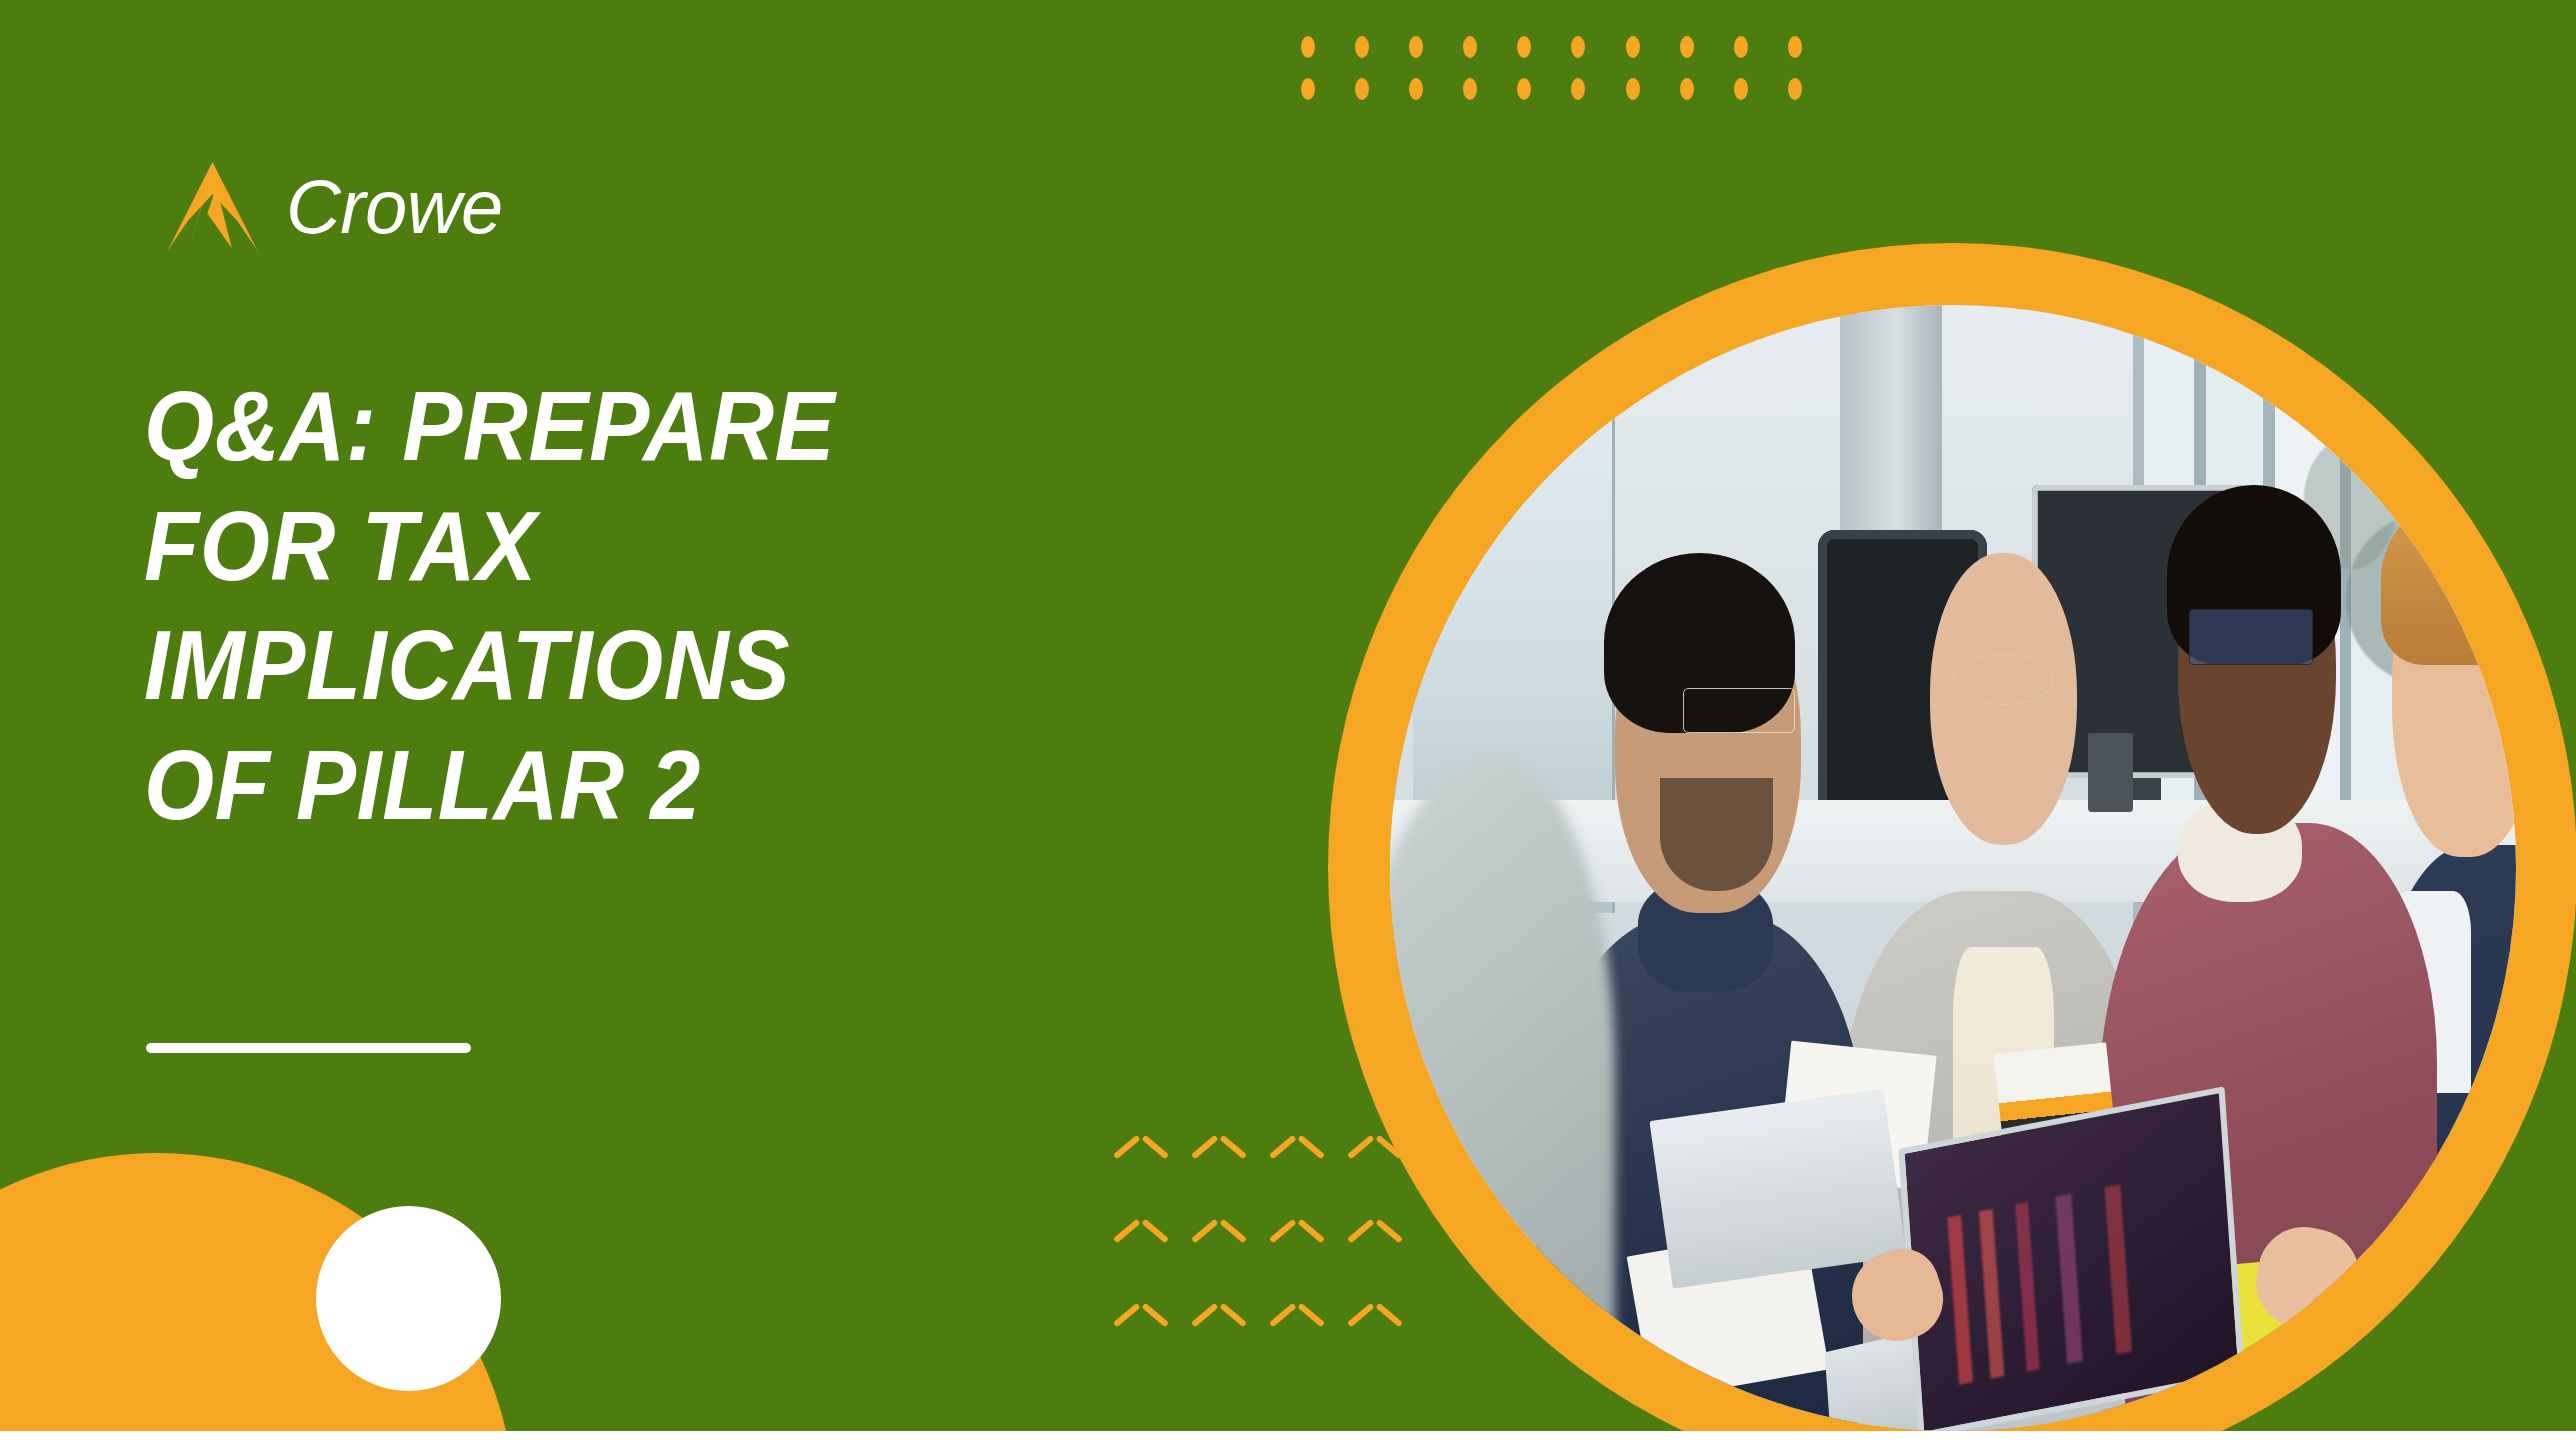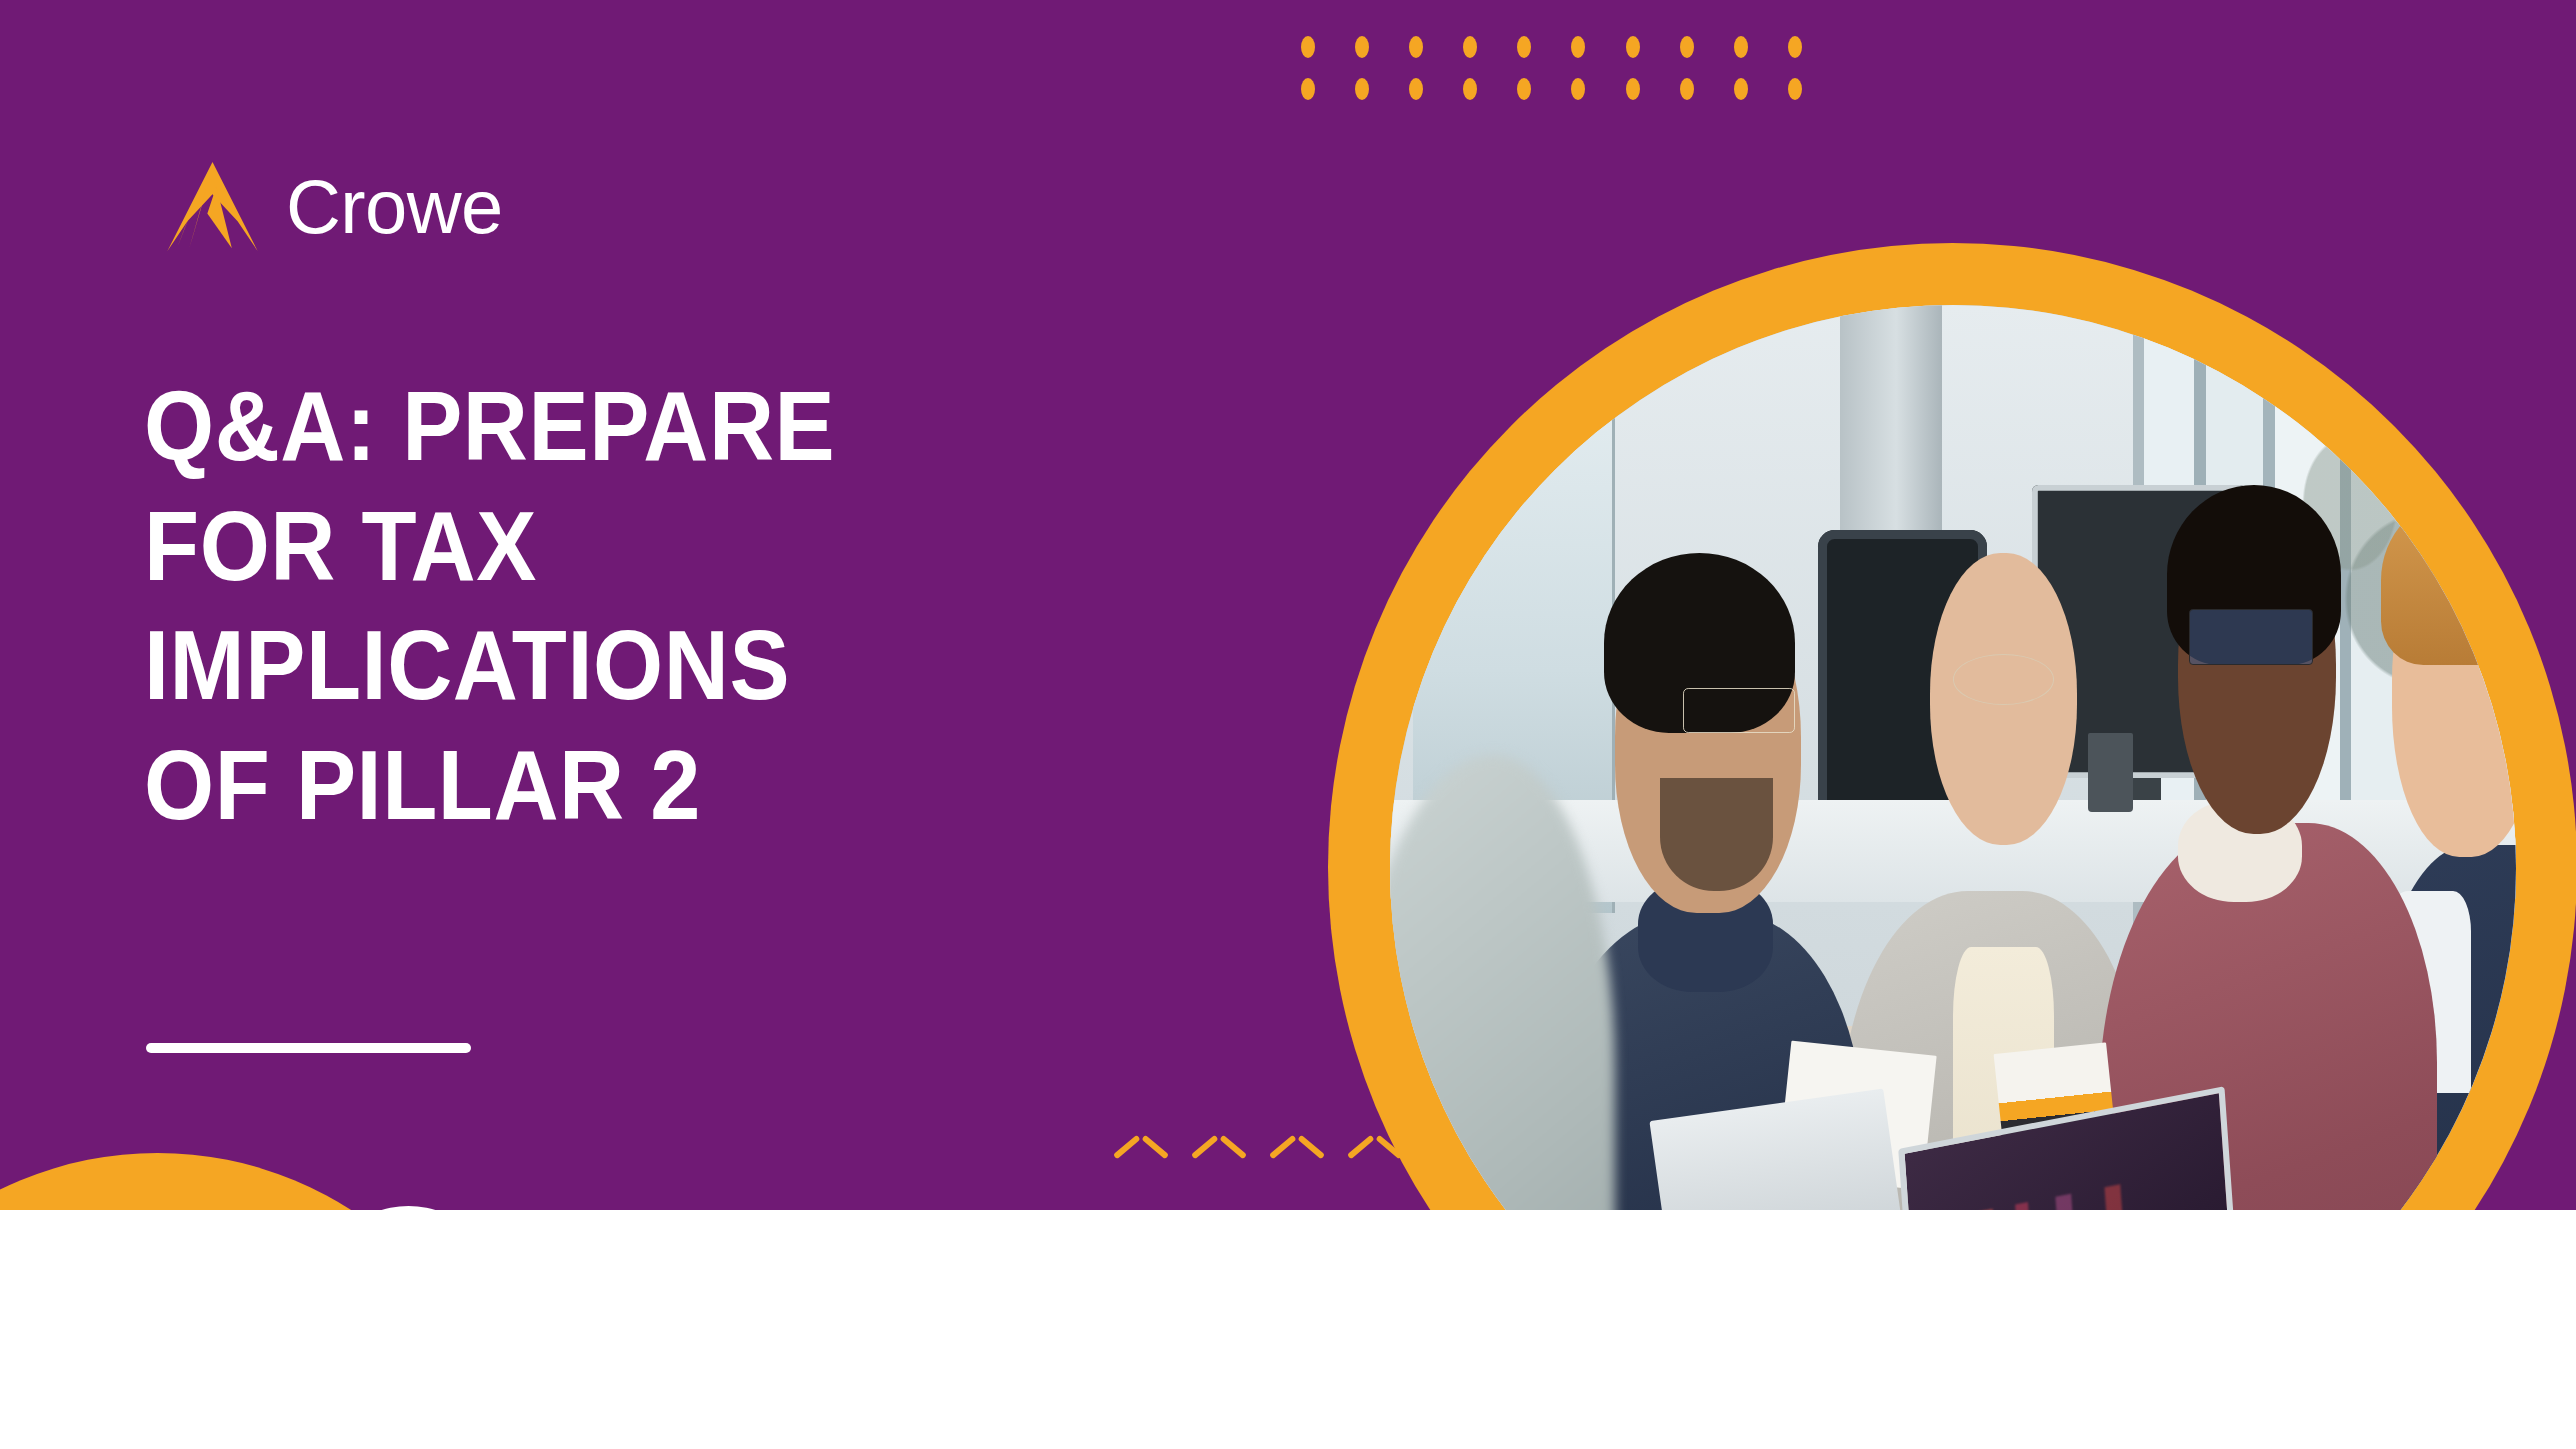--- a/index.html
+++ b/index.html
@@ -3,23 +3,24 @@
 <meta charset="utf-8">
 <style>
   * { margin:0; padding:0; box-sizing:border-box; }
   html, body {
     width:2576px; height:1449px;
     overflow:hidden;
     font-family:"Liberation Sans", sans-serif;
   }
   #banner {
     position:relative;
-    width:2576px; height:1210px;
-    background:#701a75;
+    width:2576px; height:1431px;
+    background:#4d7c0f;
     overflow:hidden;
+    font-style:italic;
   }
 
   
   #dot-grid {
     position:absolute;
     left:1301px; top:26px;
     width:541px; height:84px;
     display:grid;
     grid-template-columns:repeat(10, 1fr);
     grid-template-rows:repeat(2, 1fr);

